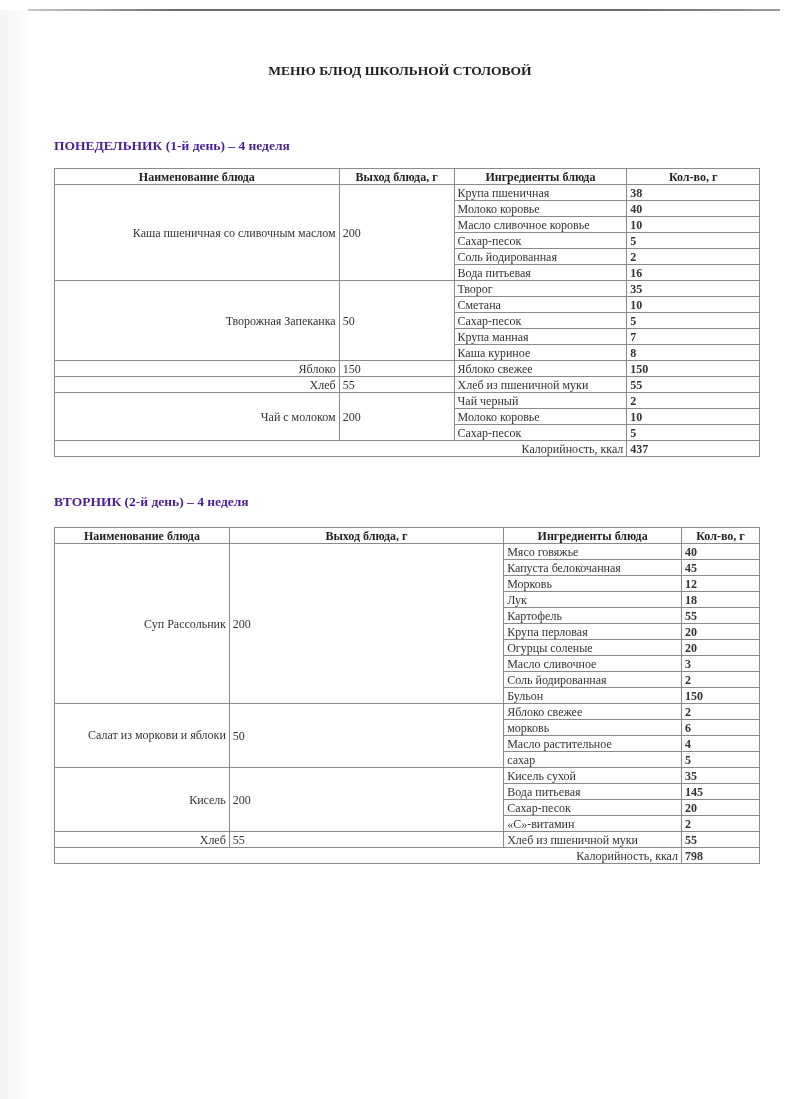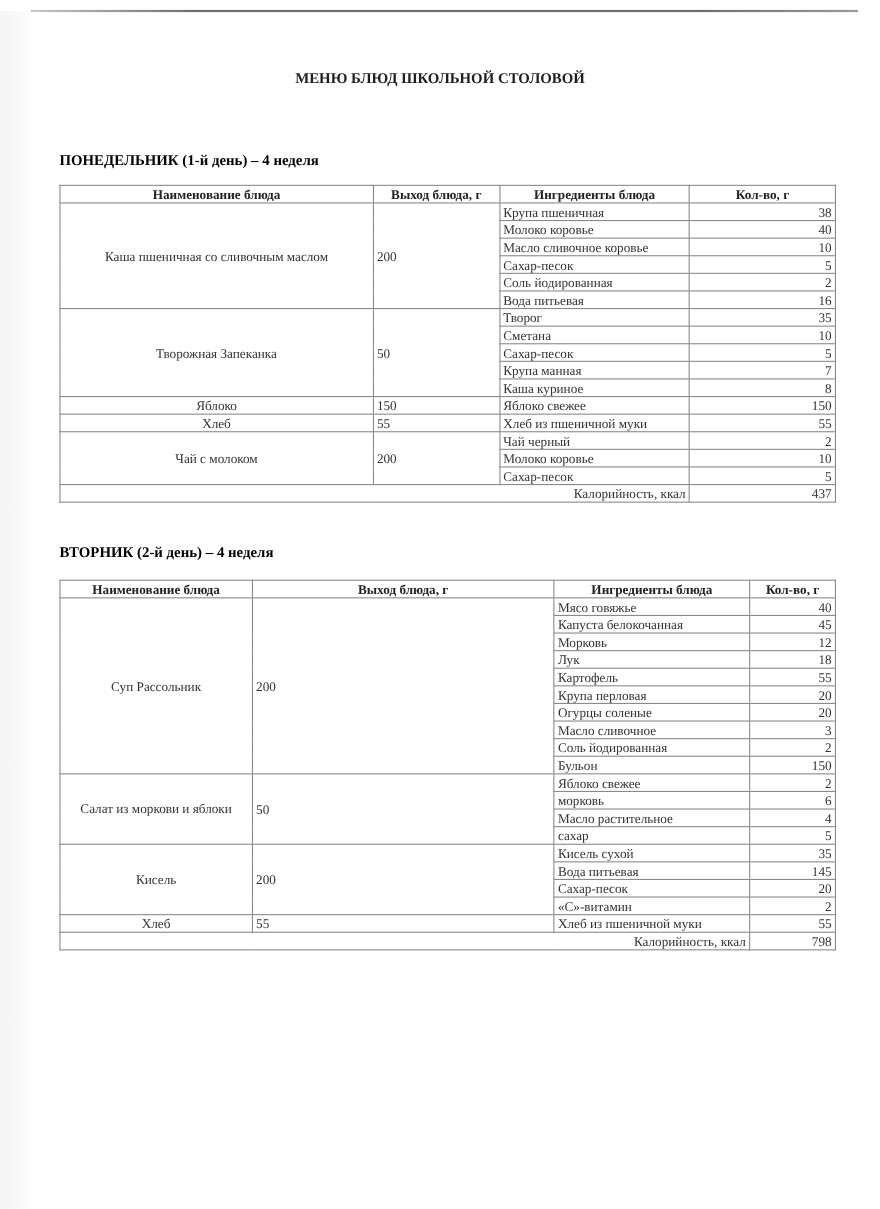--- a/index.html
+++ b/index.html
@@ -15,36 +15,36 @@
     .page-edge-left {
       position: absolute; left: 0; top: 10px; width: 28px; height: 1089px;
       background: linear-gradient(90deg, #f4f4f4, #fcfcfc);
     }
     .doc-title {
       position: absolute; left: 0; width: 800px; top: 62px;
       text-align: center; font-weight: bold; font-size: 13.5px; line-height: 17px;
       color: #1e1e1e;
     }
     .day-heading {
-      position: absolute; left: 54px; font-weight: bold; font-size: 13.5px; color: #000000;
+      position: absolute; left: 54px; font-weight: bold; font-size: 13.5px; color: #4c1d95;
     }
     table.menu {
       position: absolute; left: 54px; border-collapse: collapse;
       font-size: 12px; color: #333;
     }
     table.menu td, table.menu th {
       border: 1px solid #8a8a8a; padding: 0 3px; height: 15px; line-height: 14px;
       white-space: nowrap;
     }
     table.menu th { font-weight: bold; text-align: center; color: #222; }
-    td.dish { text-align: center; padding-left: 4px; }
+    td.dish { text-align: right; padding-left: 4px; }
     td.dish.wrap { white-space: normal; line-height: 17px; }
     td.yield { }
     td.ingr { text-align: left; padding-left: 5px; }
-    td.qty { text-align: right; }
+    td.qty { text-align: left; font-weight: bold; }
     td.cal-label { text-align: right; padding-left: 4px; }
     #t1 { top: 168px; width: 706px; }
     #t2 { top: 527px; width: 706px; }
     #h1 { top: 138px; }
     #h2 { top: 494px; }
   </style>
 </head>
 <body>
 
 <div class="page-edge-left"></div>

